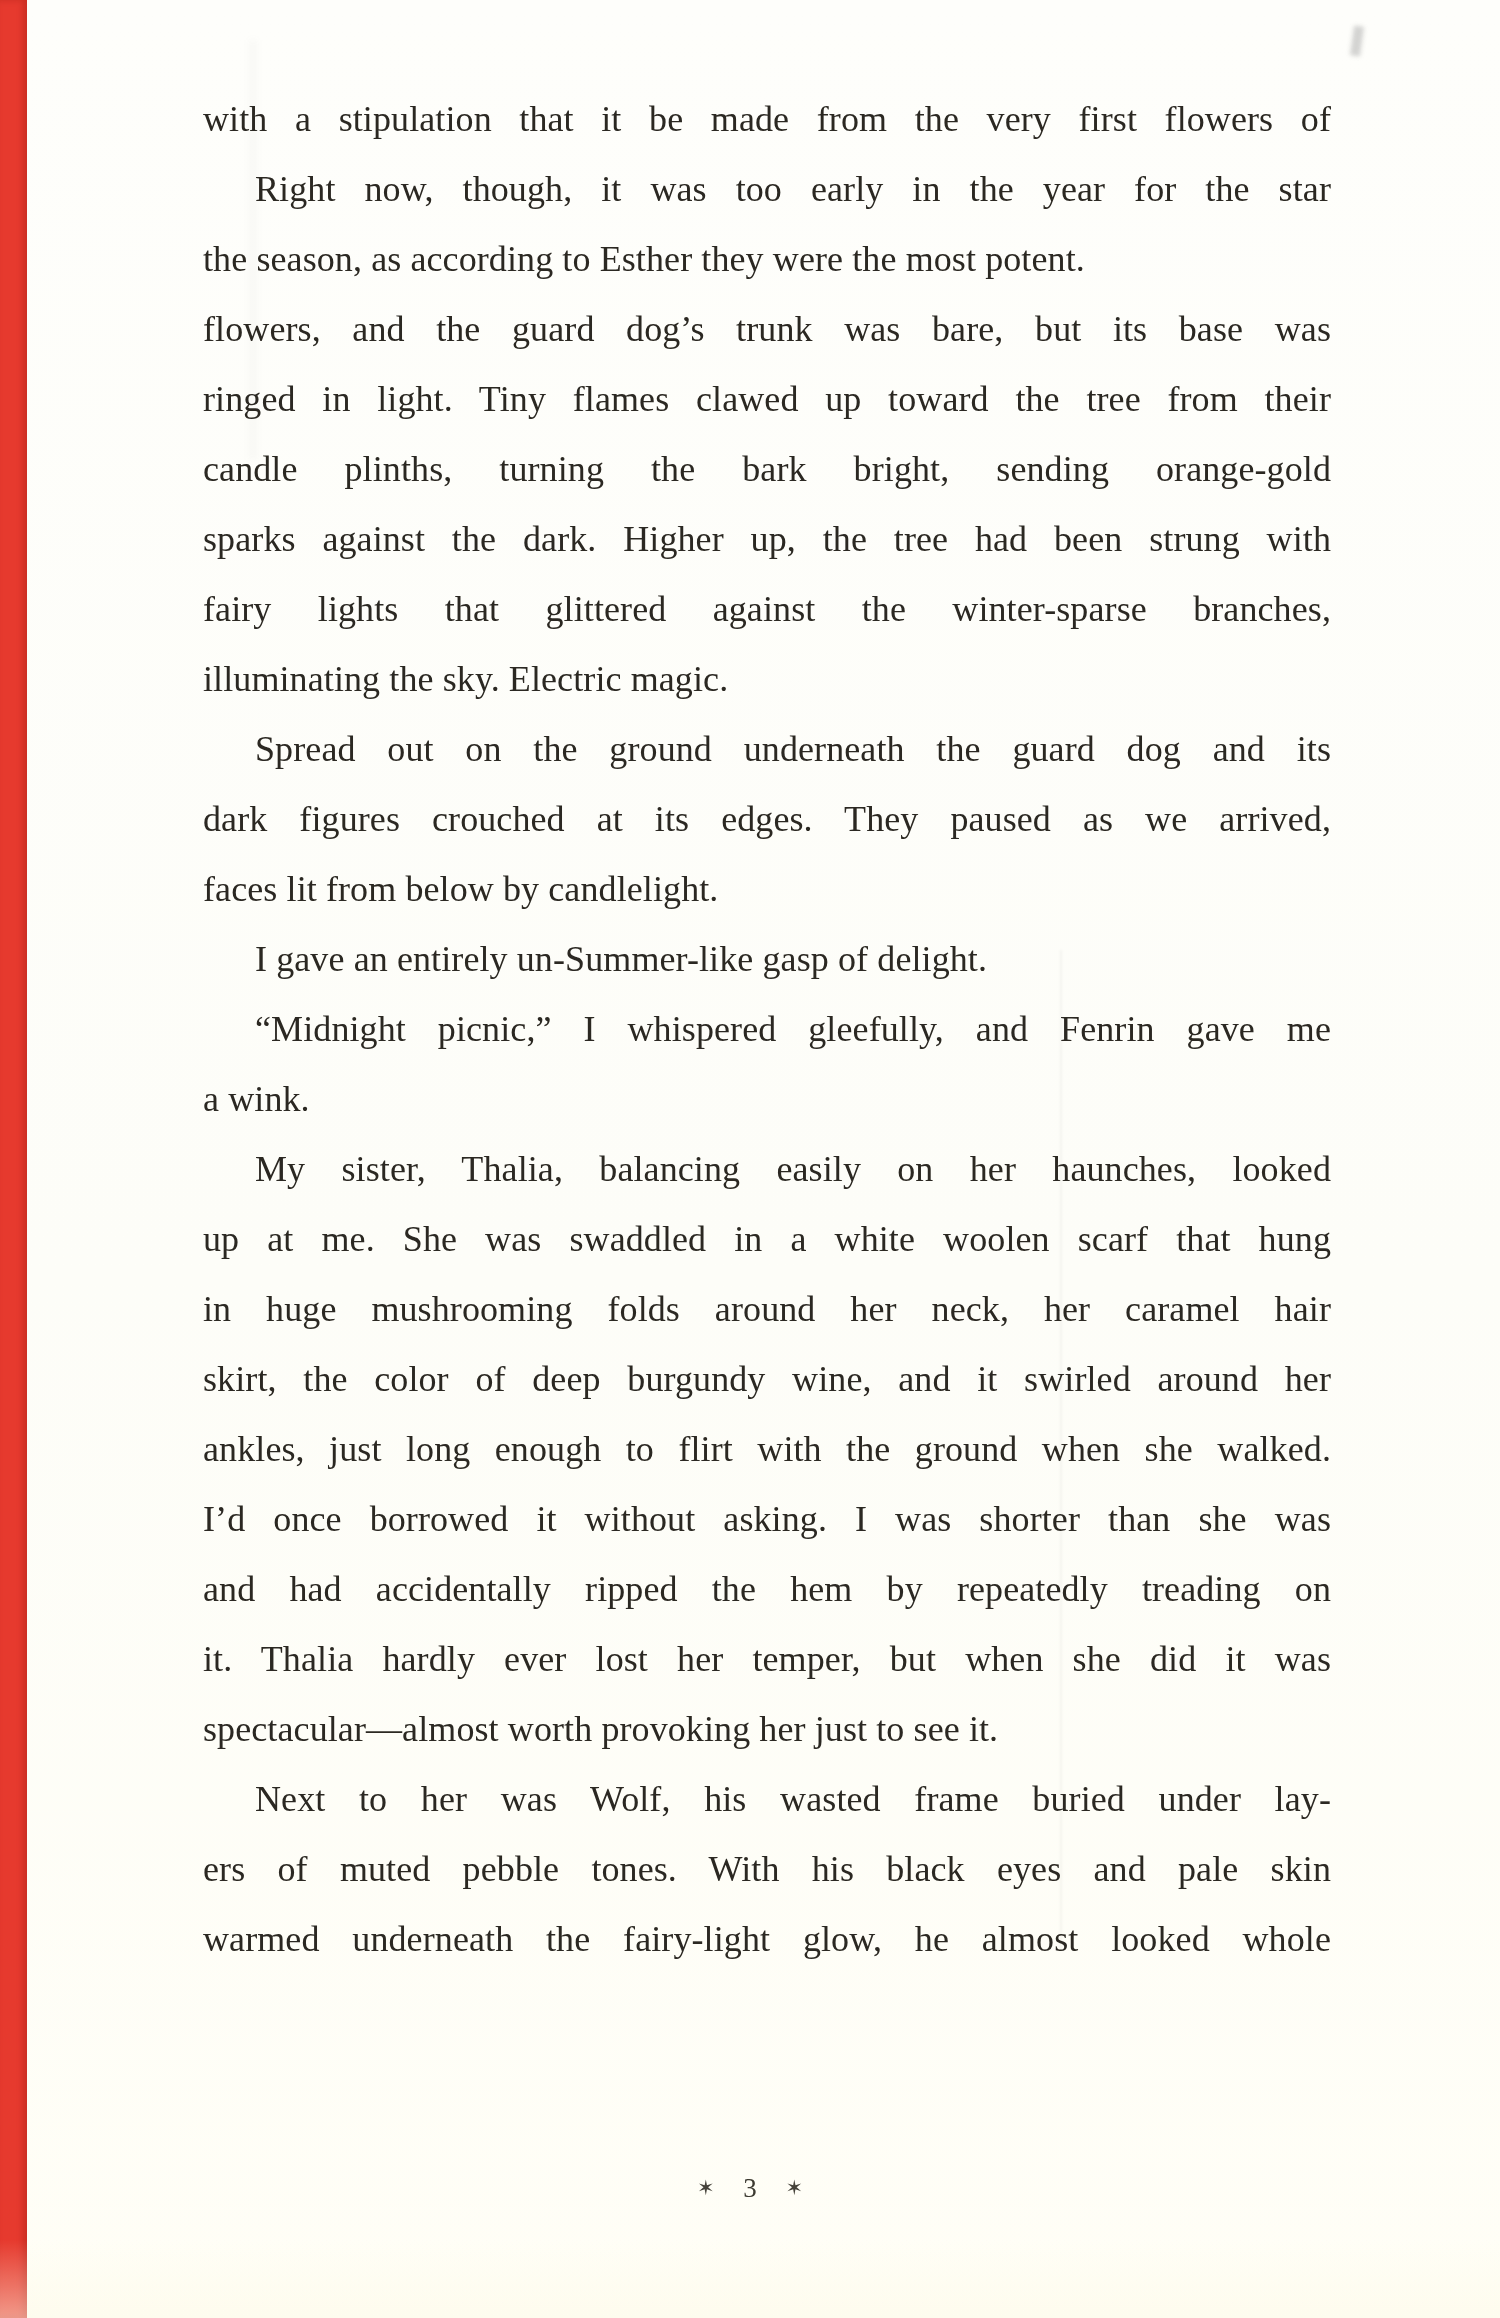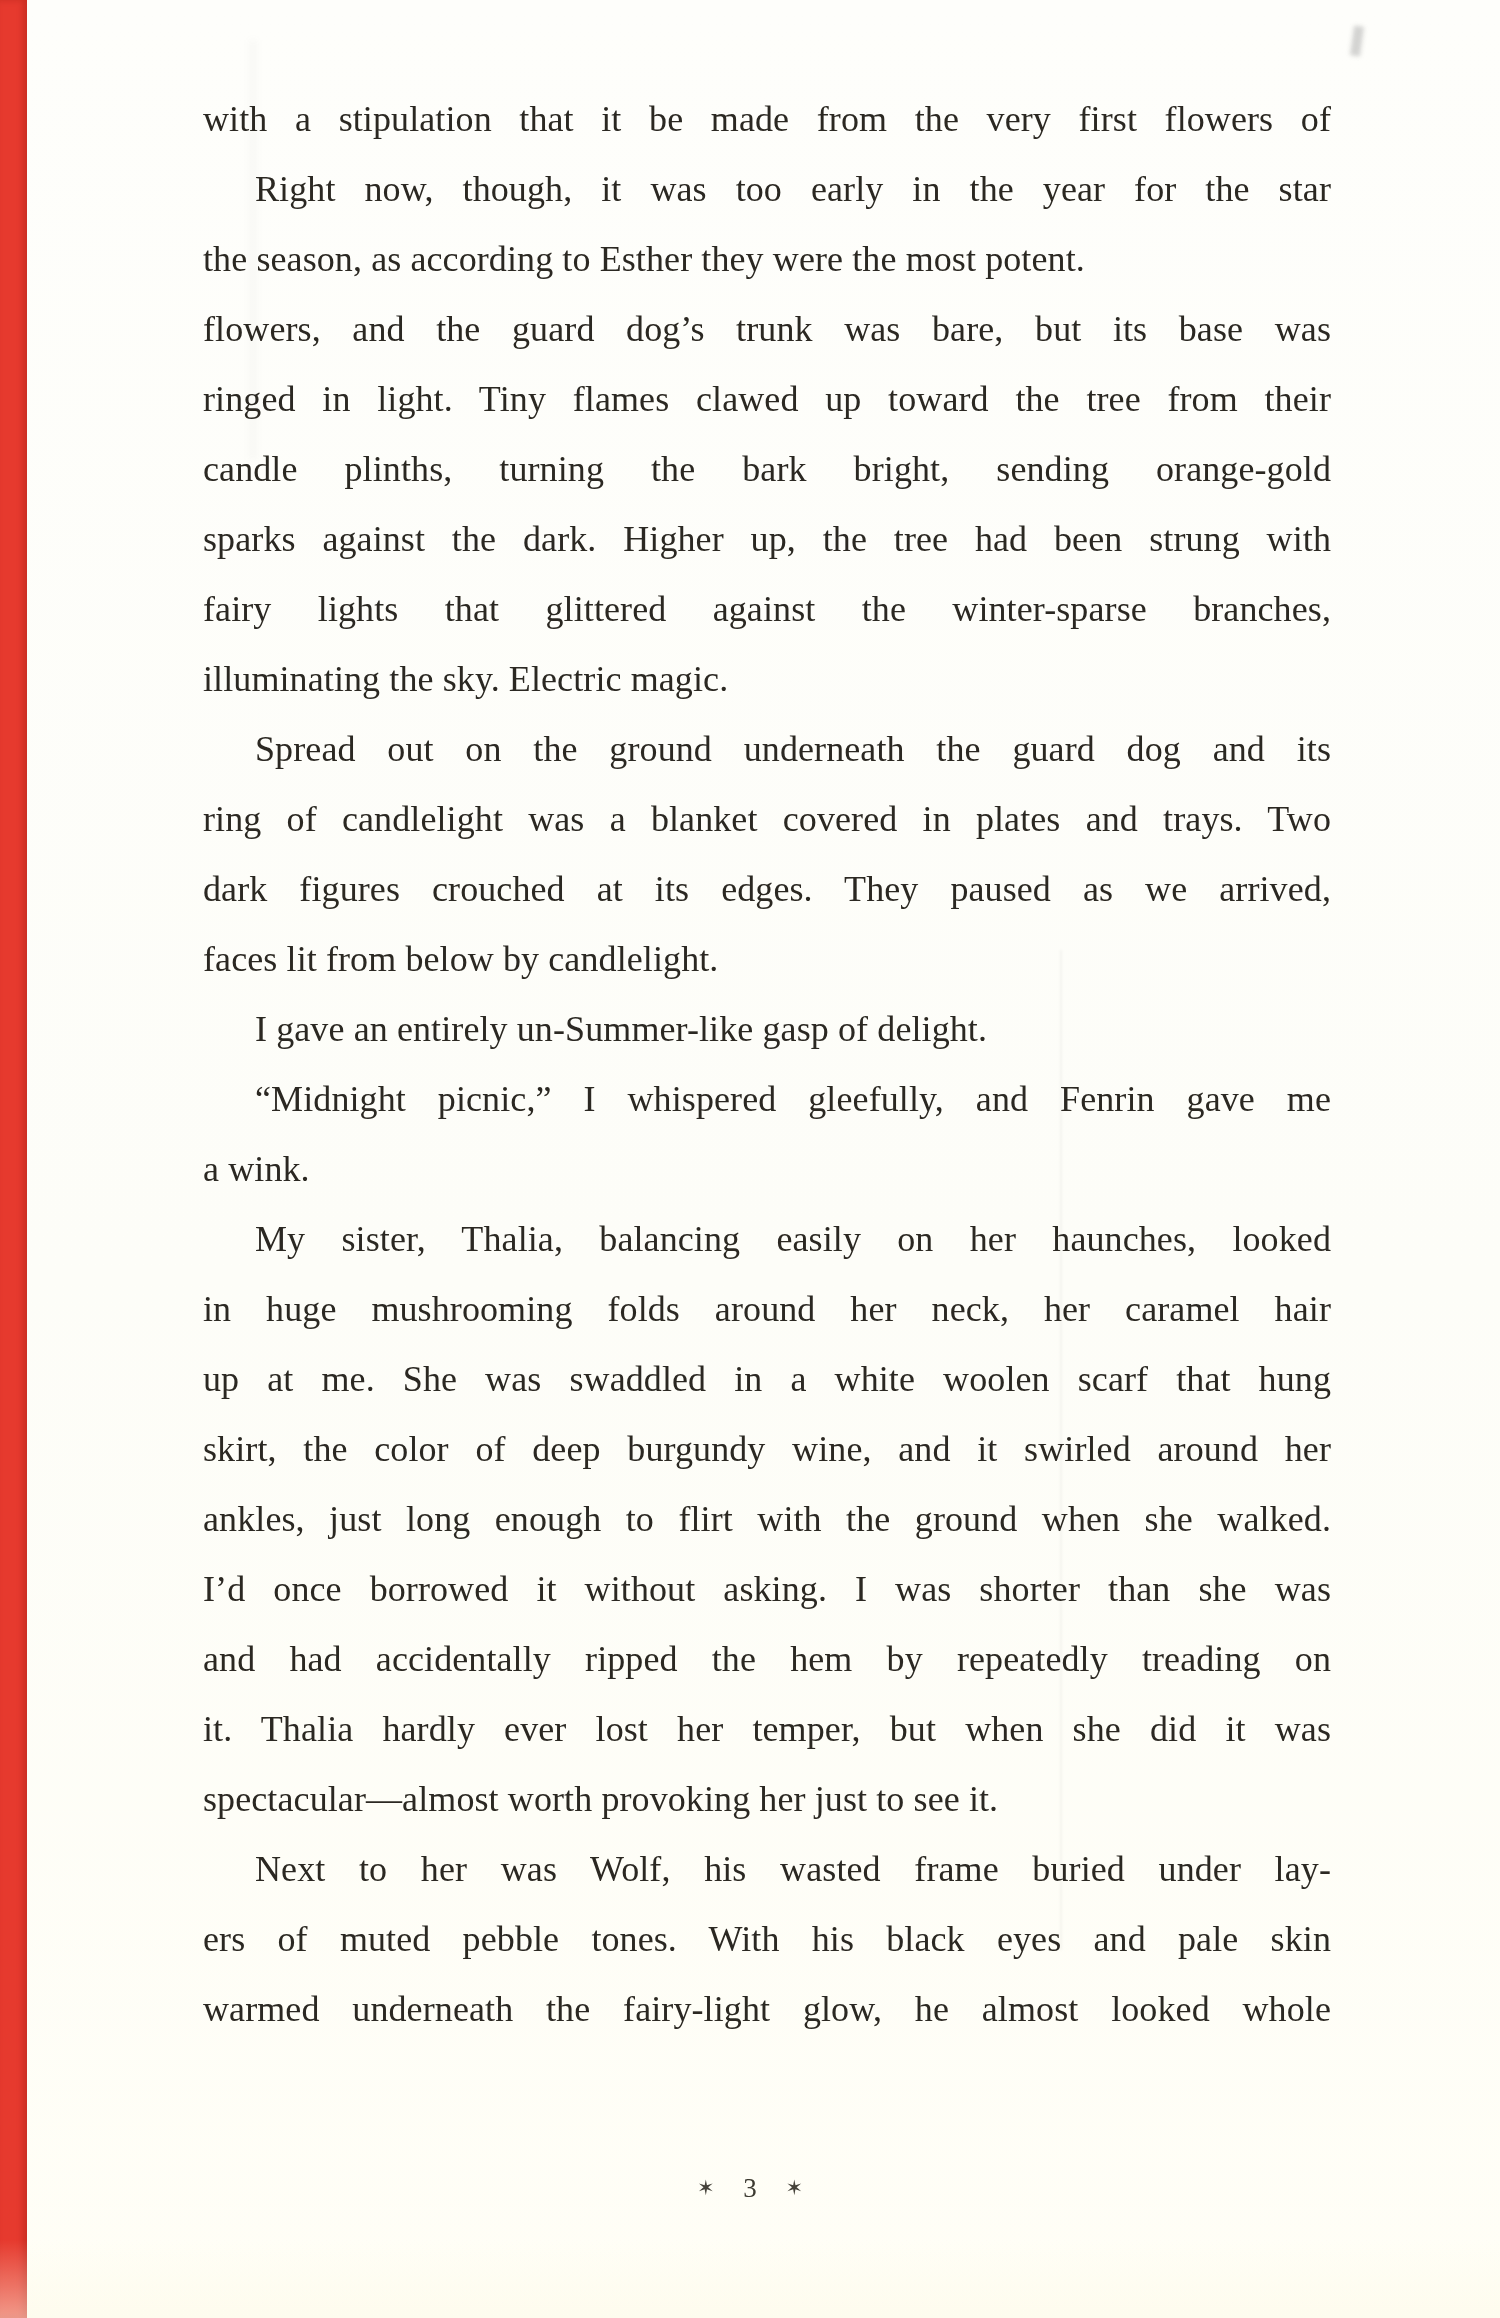--- a/index.html
+++ b/index.html
@@ -105,29 +105,28 @@
       <div class="line">with a stipulation that it be made from the very first flowers of</div>
       <div class="line indent">Right now, though, it was too early in the year for the star</div>
       <div class="line ragged">the season, as according to Esther they were the most potent.</div>
       <div class="line">flowers, and the guard dog’s trunk was bare, but its base was</div>
       <div class="line">ringed in light. Tiny flames clawed up toward the tree from their</div>
       <div class="line">candle plinths, turning the bark bright, sending orange-gold</div>
       <div class="line">sparks against the dark. Higher up, the tree had been strung with</div>
       <div class="line">fairy lights that glittered against the winter-sparse branches,</div>
       <div class="line ragged">illuminating the sky. Electric magic.</div>
       <div class="line indent">Spread out on the ground underneath the guard dog and its</div>
-      <div class="line">ring of candlelight was a blanket covered in plates and trays. Two</div>
       <div class="line">dark figures crouched at its edges. They paused as we arrived,</div>
       <div class="line ragged">faces lit from below by candlelight.</div>
       <div class="line indent ragged">I gave an entirely un-Summer-like gasp of delight.</div>
       <div class="line indent">“Midnight picnic,” I whispered gleefully, and Fenrin gave me</div>
       <div class="line ragged">a wink.</div>
       <div class="line indent">My sister, Thalia, balancing easily on her haunches, looked</div>
+      <div class="line">up at me. She was swaddled in a white woolen scarf that hung</div>
       <div class="line">in huge mushrooming folds around her neck, her caramel hair</div>
-      <div class="line">up at me. She was swaddled in a white woolen scarf that hung</div>
       <div class="line">skirt, the color of deep burgundy wine, and it swirled around her</div>
       <div class="line">ankles, just long enough to flirt with the ground when she walked.</div>
       <div class="line">I’d once borrowed it without asking. I was shorter than she was</div>
       <div class="line">and had accidentally ripped the hem by repeatedly treading on</div>
       <div class="line">it. Thalia hardly ever lost her temper, but when she did it was</div>
       <div class="line ragged">spectacular—almost worth provoking her just to see it.</div>
       <div class="line indent">Next to her was Wolf, his wasted frame buried under lay-</div>
       <div class="line">ers of muted pebble tones. With his black eyes and pale skin</div>
       <div class="line">warmed underneath the fairy-light glow, he almost looked whole</div>
     </div>

